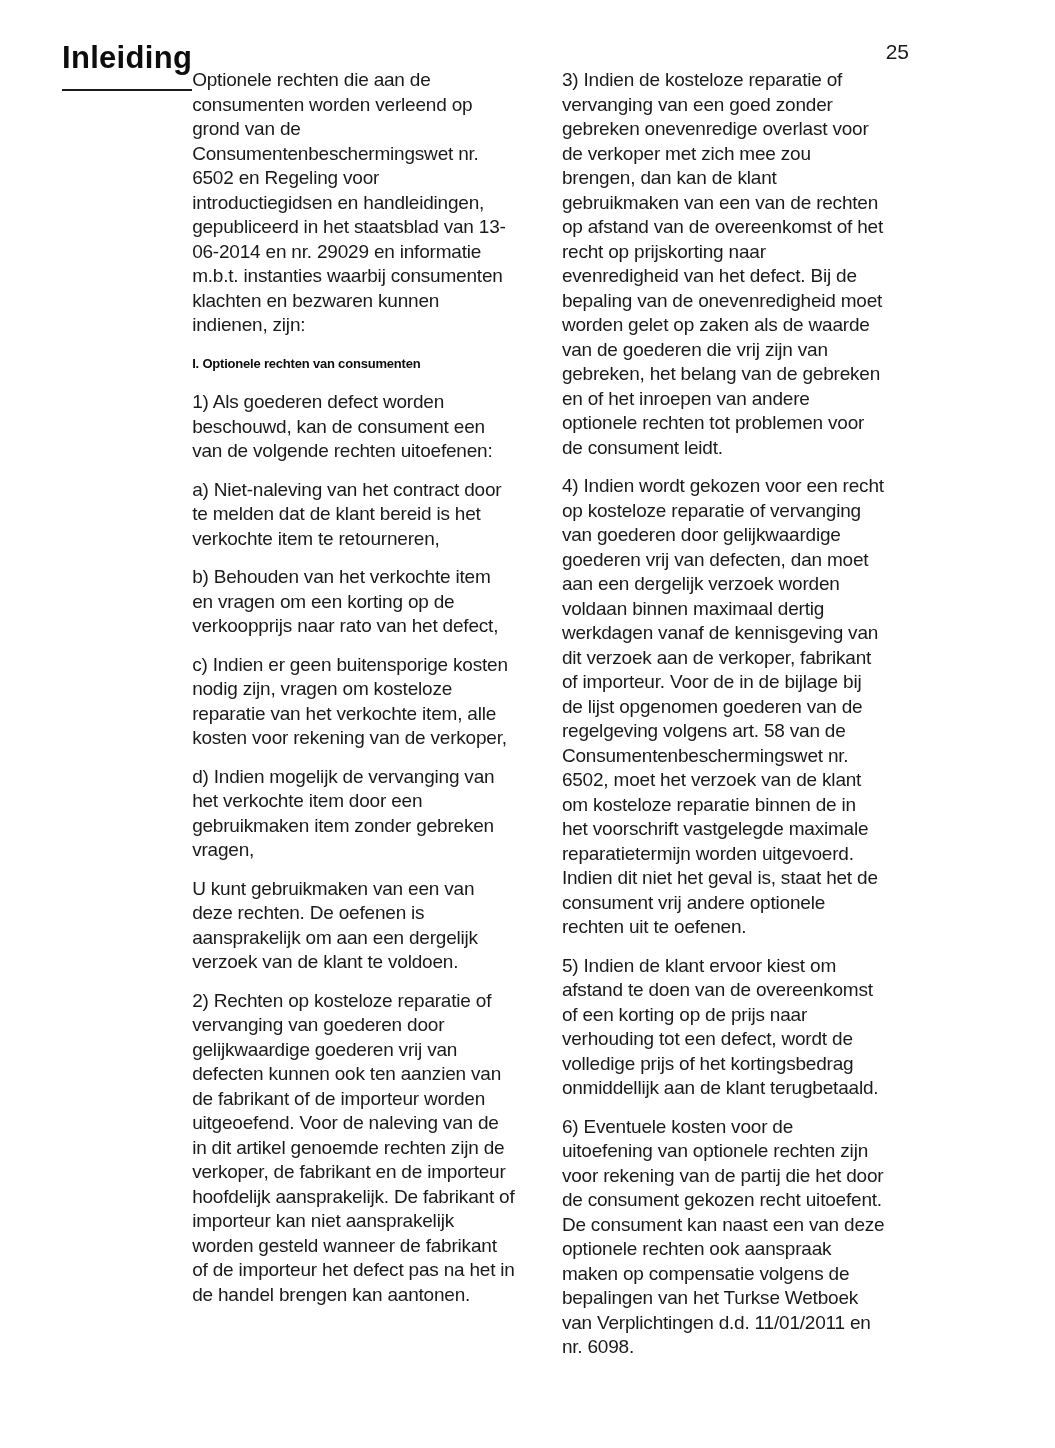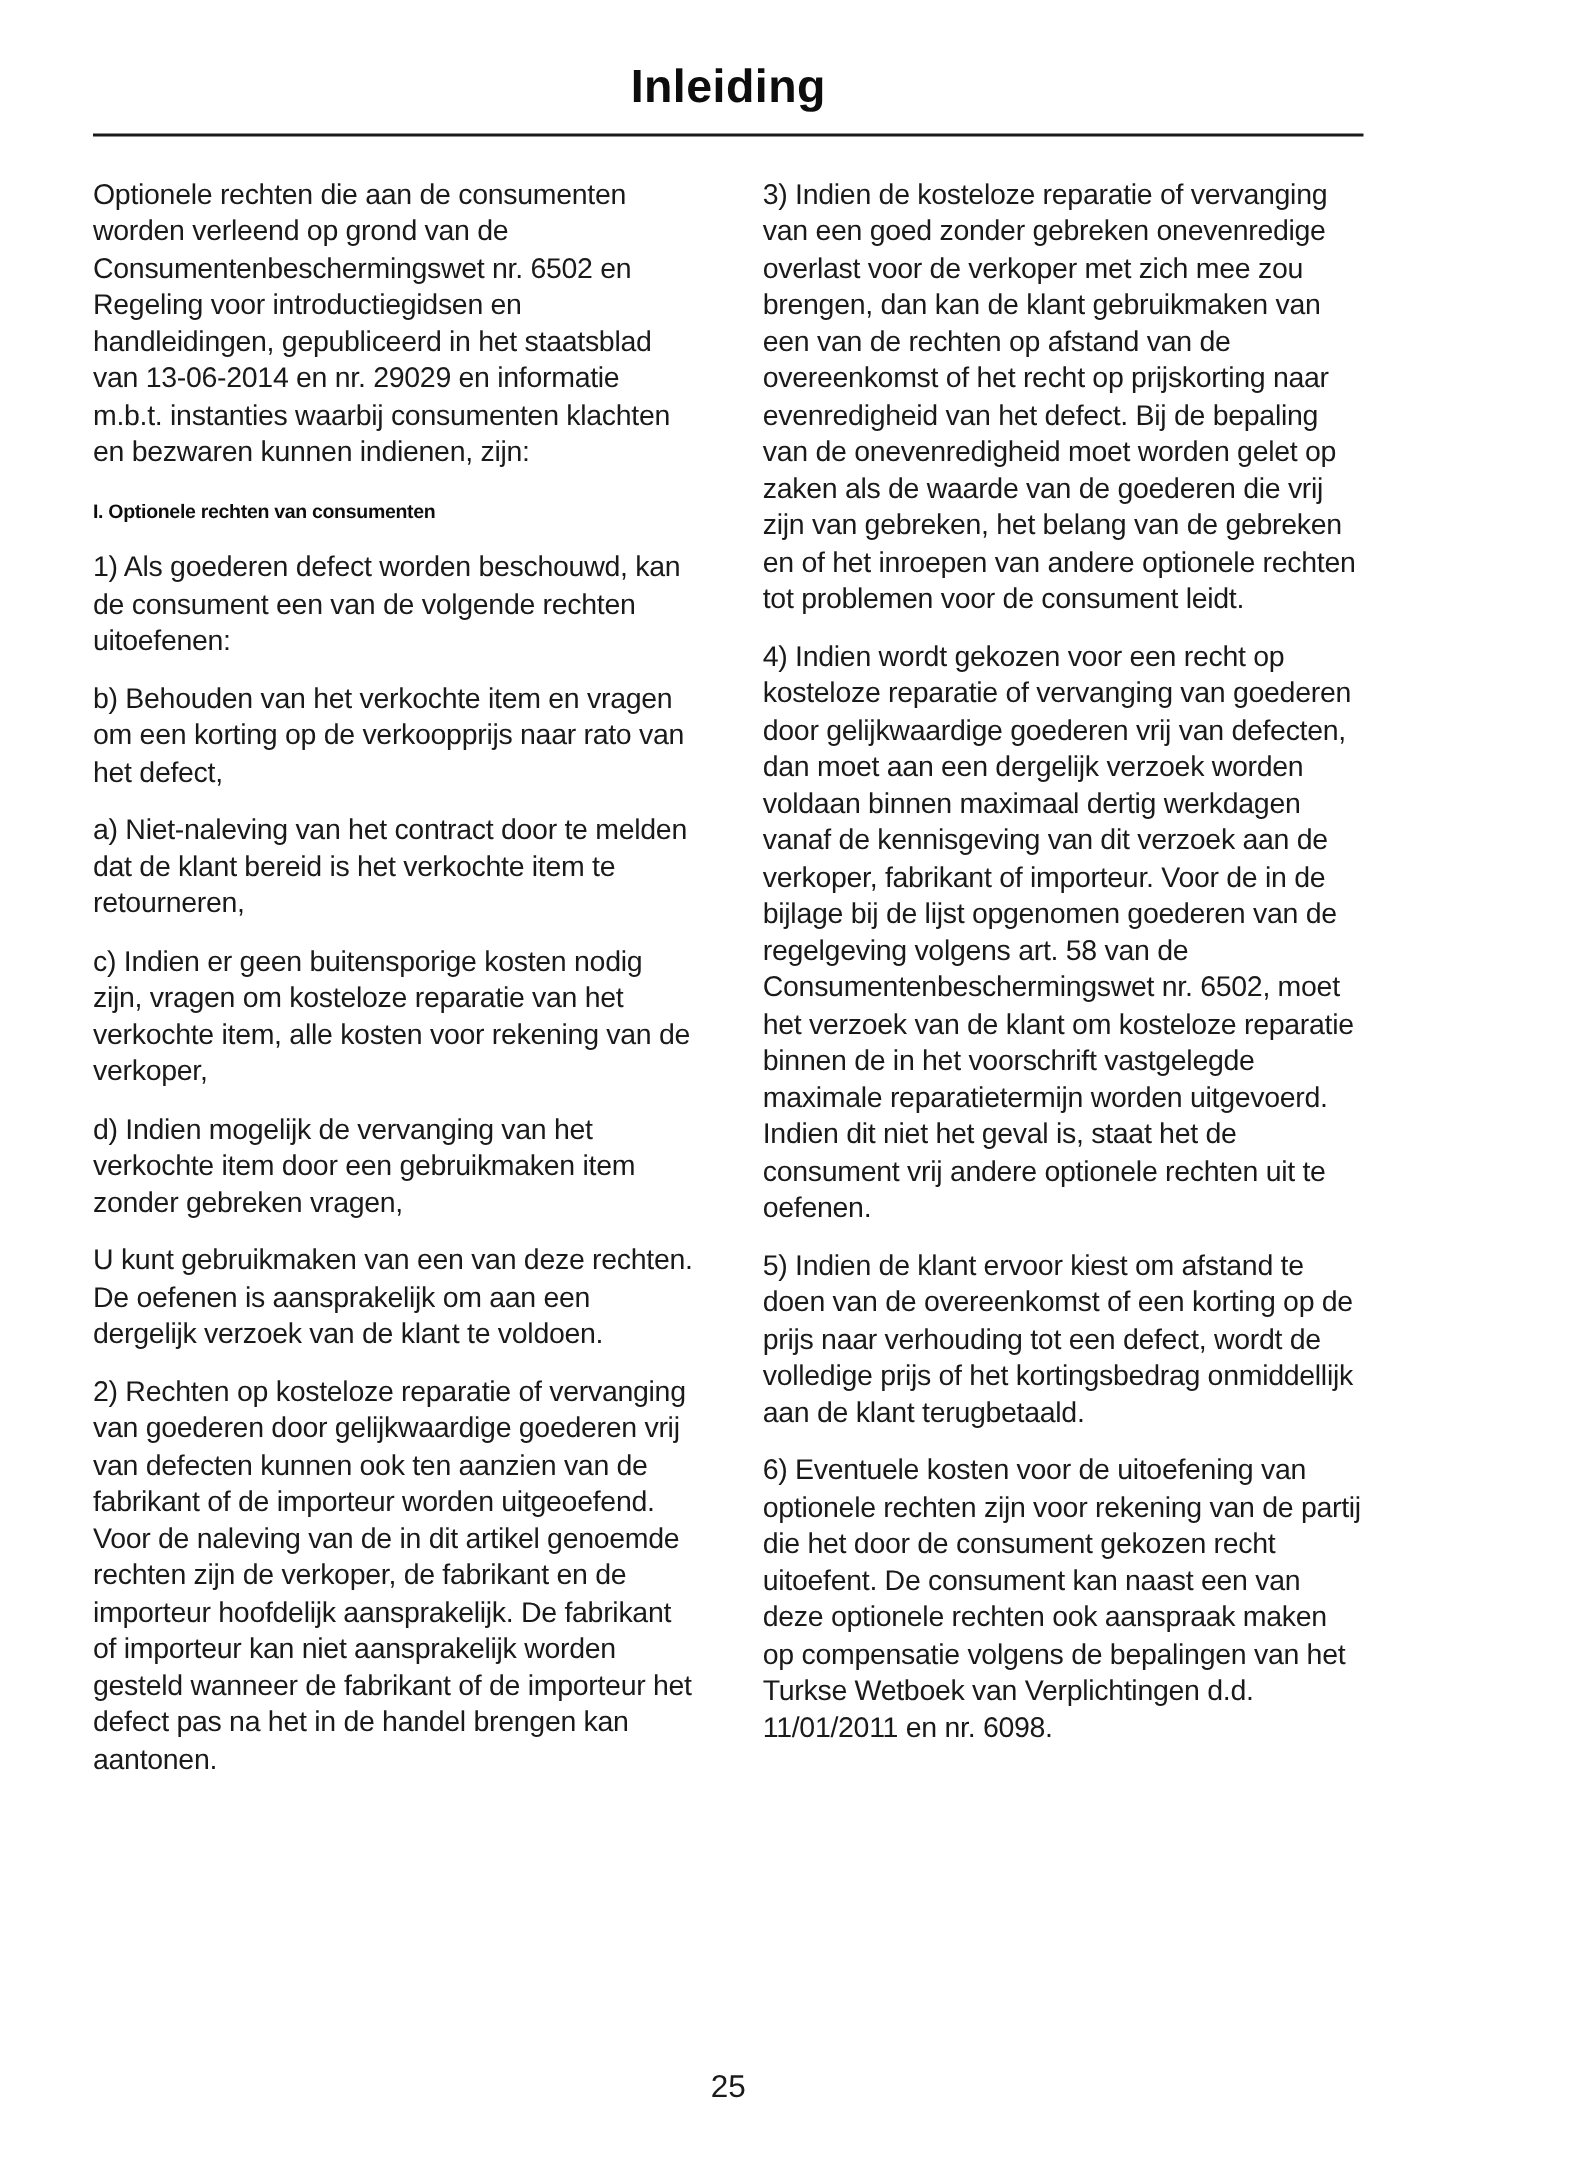--- a/index.html
+++ b/index.html
@@ -13,21 +13,21 @@
     height: 1448px;
     font-family: "Liberation Sans", sans-serif;
     color: #1a1a1a;
     overflow: hidden;
   }
   .page {
     width: 971px;
     height: 1448px;
     padding: 40px 62px 0 62px;
     display: flex;
-    flex-direction: column;
+    flex-direction: row;
   }
   .page-header {
     flex: 0 0 auto;
   }
   .page-title {
     margin: 0;
     text-align: center;
     font-size: 31px;
     font-weight: 700;
     letter-spacing: 0.3px;
@@ -82,22 +82,22 @@
     <h1 class="page-title">Inleiding</h1>
     <hr class="title-divider">
   </header>
 
   <main class="columns">
 
     <div class="column">
       <p>Optionele rechten die aan de consumenten worden verleend op grond van de Consumentenbeschermingswet nr. 6502 en Regeling voor introductiegidsen en handleidingen, gepubliceerd in het staatsblad van 13-06-2014 en nr. 29029 en informatie m.b.t. instanties waarbij consumenten klachten en bezwaren kunnen indienen, zijn:</p>
       <h2 class="section-heading">I. Optionele rechten van consumenten</h2>
       <p>1) Als goederen defect worden beschouwd, kan de consument een van de volgende rechten uitoefenen:</p>
+      <p>a) Niet-naleving van het contract door te melden dat de klant bereid is het verkochte item te retourneren,</p>
       <p>b) Behouden van het verkochte item en vragen om een korting op de verkoopprijs naar rato van het defect,</p>
-      <p>a) Niet-naleving van het contract door te melden dat de klant bereid is het verkochte item te retourneren,</p>
       <p>c) Indien er geen buitensporige kosten nodig zijn, vragen om kosteloze reparatie van het verkochte item, alle kosten voor rekening van de verkoper,</p>
       <p>d) Indien mogelijk de vervanging van het verkochte item door een gebruikmaken item zonder gebreken vragen,</p>
       <p>U kunt gebruikmaken van een van deze rechten. De oefenen is aansprakelijk om aan een dergelijk verzoek van de klant te voldoen.</p>
       <p>2) Rechten op kosteloze reparatie of vervanging van goederen door gelijkwaardige goederen vrij van defecten kunnen ook ten aanzien van de fabrikant of de importeur worden uitgeoefend. Voor de naleving van de in dit artikel genoemde rechten zijn de verkoper, de fabrikant en de importeur hoofdelijk aansprakelijk. De fabrikant of importeur kan niet aansprakelijk worden gesteld wanneer de fabrikant of de importeur het defect pas na het in de handel brengen kan aantonen.</p>
     </div>
 
     <div class="column">
       <p>3) Indien de kosteloze reparatie of vervanging van een goed zonder gebreken onevenredige overlast voor de verkoper met zich mee zou brengen, dan kan de klant gebruikmaken van een van de rechten op afstand van de overeenkomst of het recht op prijskorting naar evenredigheid van het defect. Bij de bepaling van de onevenredigheid moet worden gelet op zaken als de waarde van de goederen die vrij zijn van gebreken, het belang van de gebreken en of het inroepen van andere optionele rechten tot problemen voor de consument leidt.</p>
       <p>4) Indien wordt gekozen voor een recht op kosteloze reparatie of vervanging van goederen door gelijkwaardige goederen vrij van defecten, dan moet aan een dergelijk verzoek worden voldaan binnen maximaal dertig werkdagen vanaf de kennisgeving van dit verzoek aan de verkoper, fabrikant of importeur. Voor de in de bijlage bij de lijst opgenomen goederen van de regelgeving volgens art. 58 van de Consumentenbeschermingswet nr. 6502, moet het verzoek van de klant om kosteloze reparatie binnen de in het voorschrift vastgelegde maximale reparatietermijn worden uitgevoerd. Indien dit niet het geval is, staat het de consument vrij andere optionele rechten uit te oefenen.</p>
       <p>5) Indien de klant ervoor kiest om afstand te doen van de overeenkomst of een korting op de prijs naar verhouding tot een defect, wordt de volledige prijs of het kortingsbedrag onmiddellijk aan de klant terugbetaald.</p>

